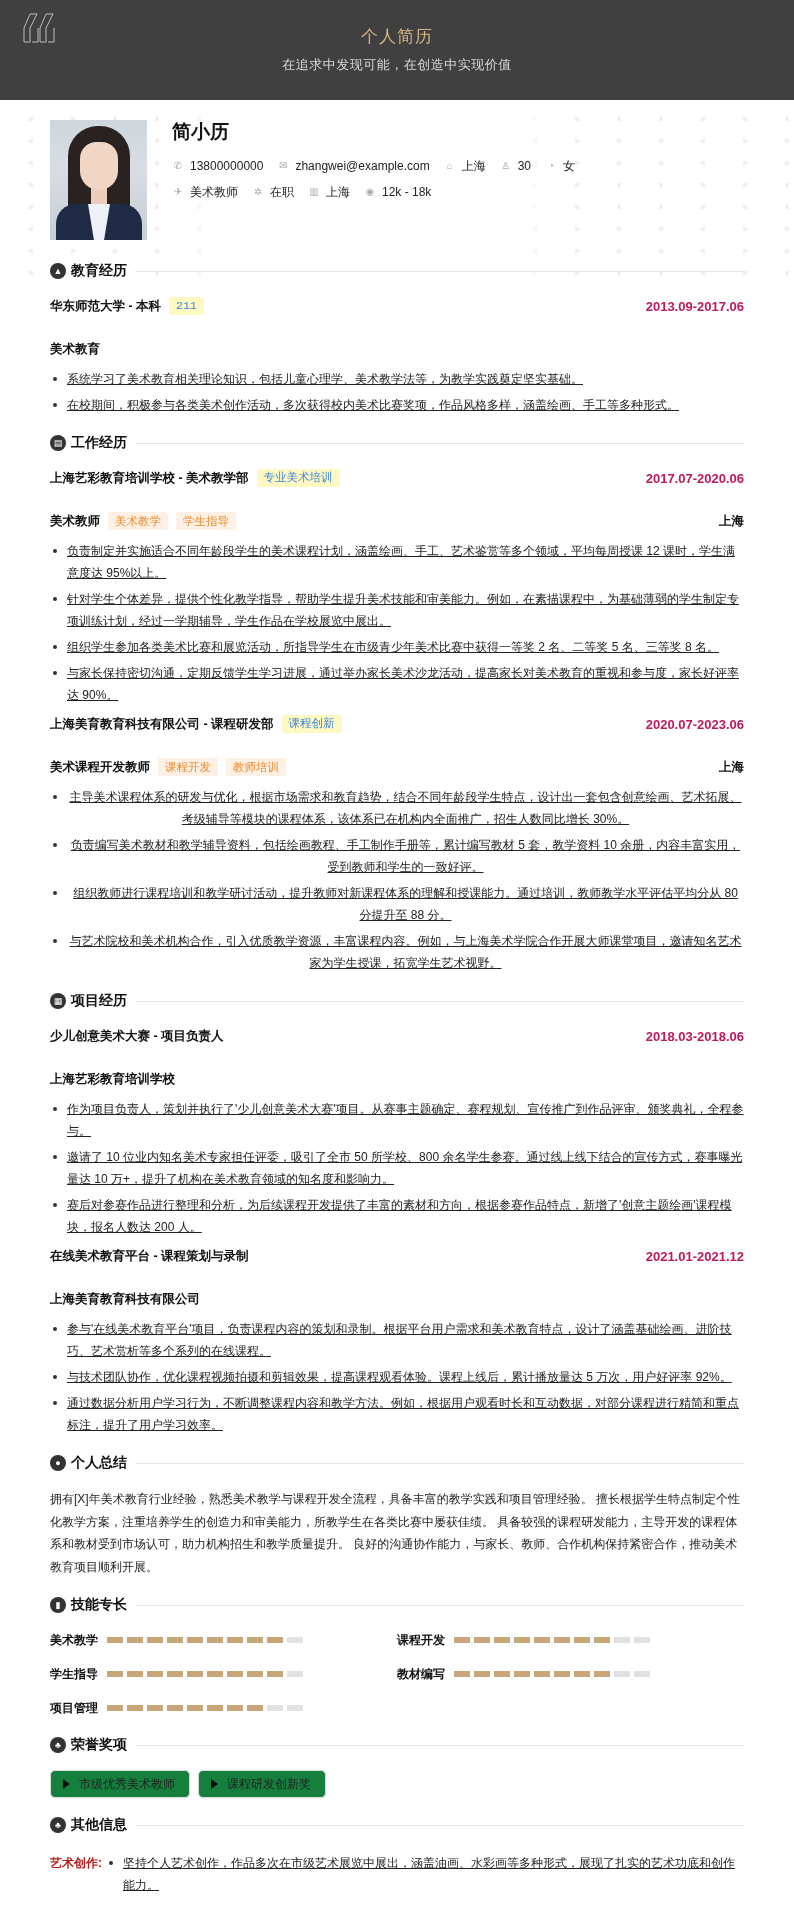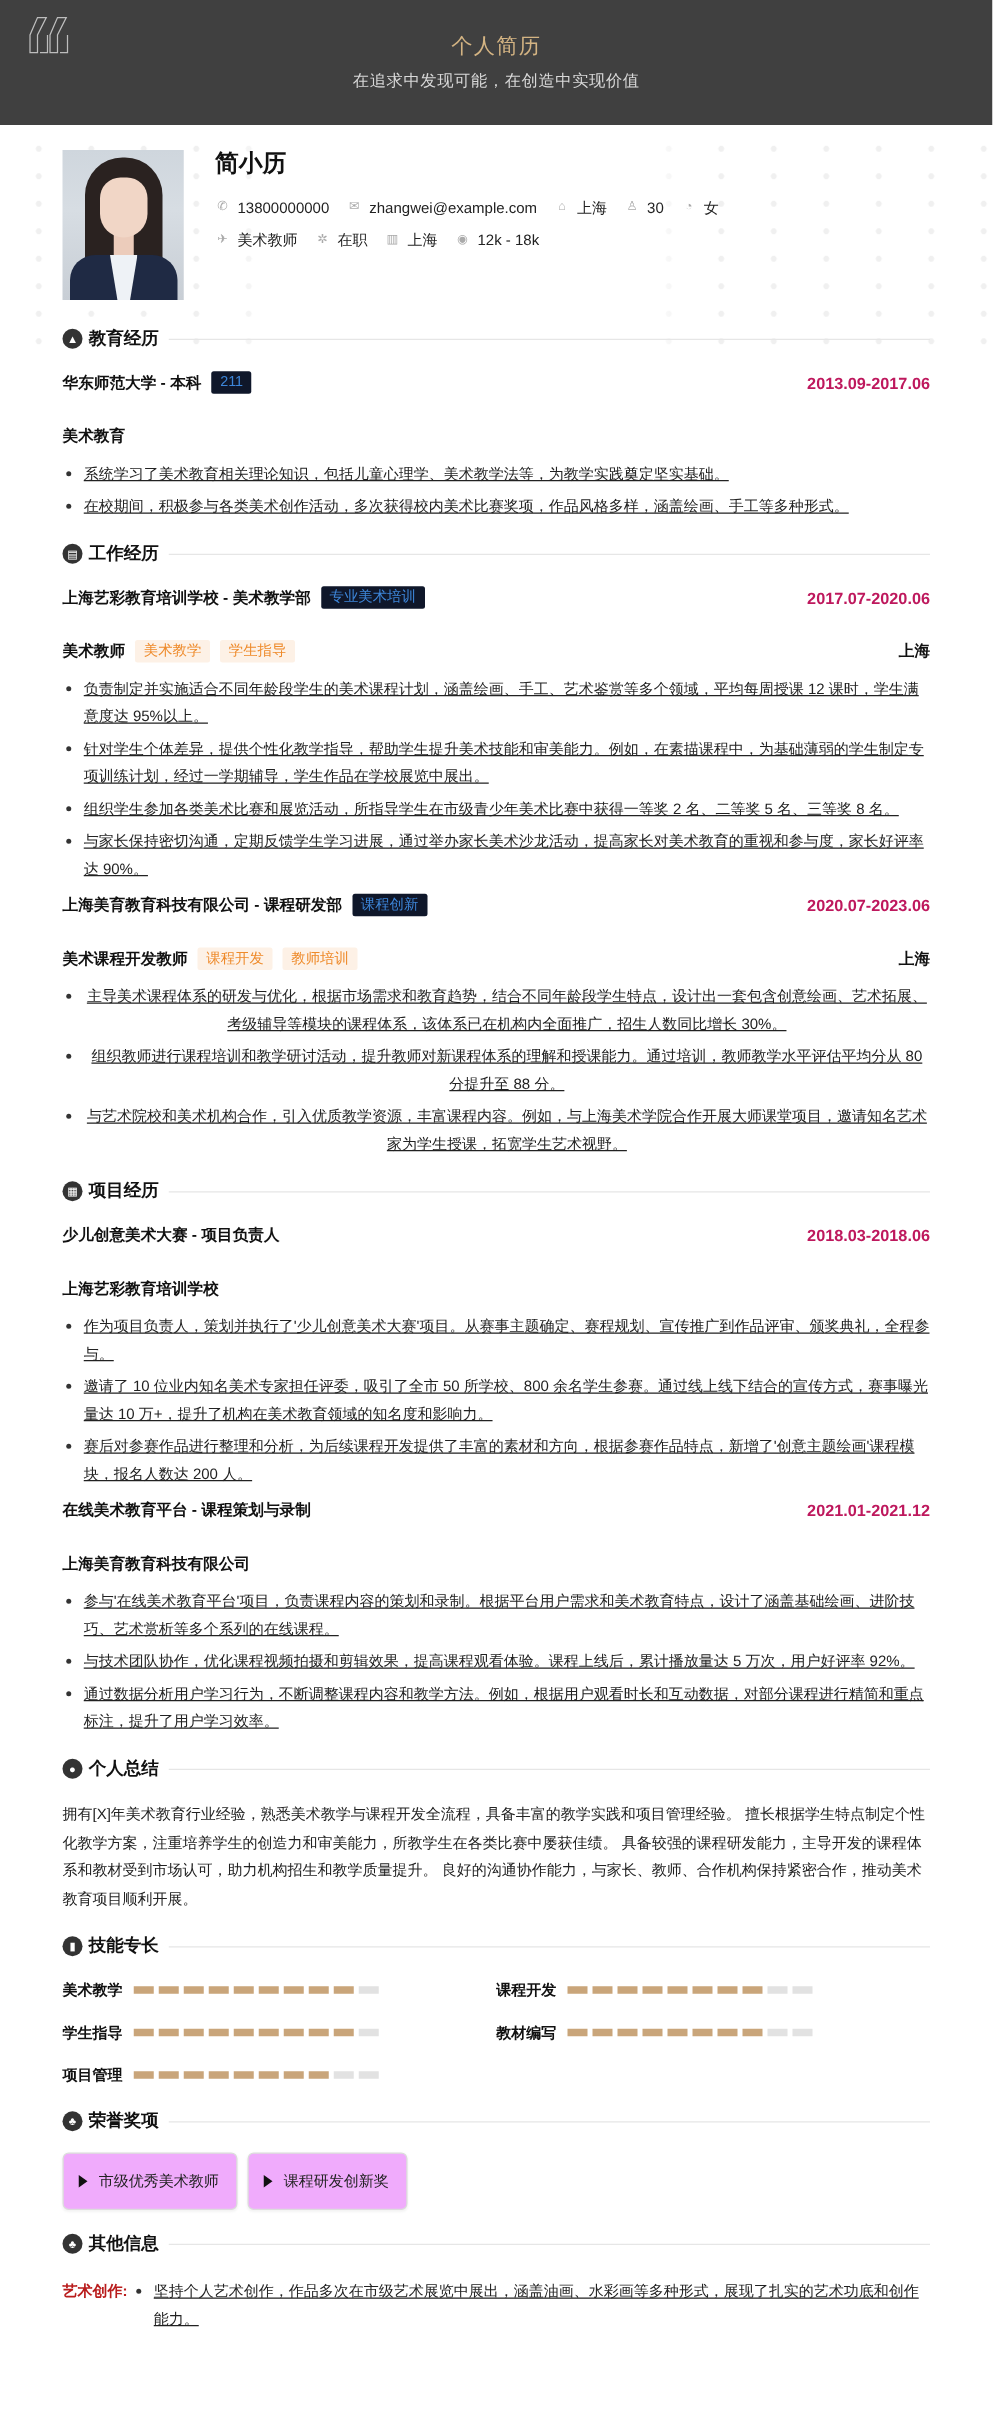--- a/index.html
+++ b/index.html
@@ -38,39 +38,39 @@
   .sec-line { flex: 1; height: 1px; background: #e6e6e6; }
 
   .entry { margin-top: 14px; }
   .entry-row { display: flex; align-items: center; justify-content: space-between; height: 20px; }
   .entry-left { display: flex; align-items: center; }
   .entry-title { font-size: 12.5px; font-weight: bold; color: #111; }
   .entry-date { font-size: 13px; font-weight: bold; color: #be185d; }
   .sub-title { font-size: 12.5px; font-weight: bold; color: #111; }
   .entry-row.second { margin-top: 23px; }
   .tag { display: inline-block; margin-left: 8px; padding: 1px 7px; font-size: 11.5px; border-radius: 2px; line-height: 16px; }
-  .tag.blue { background: #0f172a; color: #3d86d9; }
+  .tag.blue { background: #fef9c3; color: #3d86d9; font-family: Liberation Mono, monospace; }
   .tag.orange { background: #fdf1e6; color: #ee8a2a; }
   .loc { font-size: 12.5px; font-weight: bold; color: #111; }
 
   ul.bullets { list-style: none; margin-top: 9px; }
   ul.bullets li { position: relative; padding-left: 17px; font-size: 12px; line-height: 22px; color: #222; margin-bottom: 4px; text-decoration: underline; }
   ul.bullets li::before { content: ""; position: absolute; left: 3px; top: 9px; width: 4px; height: 4px; border-radius: 50%; background: #333; }
 
   .summary { margin-top: 14px; font-size: 12px; line-height: 22.5px; color: #222; }
 
   .skills { display: grid; grid-template-columns: 1fr 1fr; row-gap: 14px; margin-top: 14px; }
   .skill { display: flex; align-items: center; height: 20px; }
   .skill-label { font-size: 12px; font-weight: bold; width: 57px; color: #111; }
   .skill-bar { display: flex; }
   .seg { width: 16px; height: 6px; margin-right: 4px; background: #e2e2e2; }
   .seg.on { background: #c9a57a; }
 
   .awards { display: flex; margin-top: 14px; }
-  .award { display: flex; align-items: center; height: 46px; padding: 0 14px 0 12px; border: 1px solid #dcdcdc; border-radius: 5px; margin-right: 8px; font-size: 12px; color: #222; box-shadow: 0 1px 2px rgba(0,0,0,0.05); background: #f0abfc; }
+  .award { display: flex; align-items: center; height: 28px; padding: 0 14px 0 12px; border: 1px solid #dcdcdc; border-radius: 5px; margin-right: 8px; font-size: 12px; color: #222; box-shadow: 0 1px 2px rgba(0,0,0,0.05); background: #15803d; }
   .award .tri { width: 0; height: 0; border-left: 7px solid #111; border-top: 5px solid transparent; border-bottom: 5px solid transparent; margin-right: 9px; }
 
   .other { display: flex; margin-top: 16px; font-size: 12px; line-height: 22px; }
   .other-label { font-weight: bold; color: #b91c1c; white-space: nowrap; width: 56px; }
   .other ul.bullets { margin-top: 0; flex: 1; }
 </style>
 </head>
 <body>
 
 <div class="header">
@@ -205,20 +205,21 @@
       <div class="entry-row second">
         <div class="entry-left">
           <span class="sub-title">美术课程开发教师</span>
           <span class="tag orange">课程开发</span>
           <span class="tag orange">教师培训</span>
         </div>
         <span class="loc">上海</span>
       </div>
       <ul class="bullets">
         <li>主导美术课程体系的研发与优化，根据市场需求和教育趋势，结合不同年龄段学生特点，设计出一套包含创意绘画、艺术拓展、考级辅导等模块的课程体系，该体系已在机构内全面推广，招生人数同比增长 30%。</li>
+        <li>负责编写美术教材和教学辅导资料，包括绘画教程、手工制作手册等，累计编写教材 5 套，教学资料 10 余册，内容丰富实用，受到教师和学生的一致好评。</li>
         <li>组织教师进行课程培训和教学研讨活动，提升教师对新课程体系的理解和授课能力。通过培训，教师教学水平评估平均分从 80 分提升至 88 分。</li>
         <li>与艺术院校和美术机构合作，引入优质教学资源，丰富课程内容。例如，与上海美术学院合作开展大师课堂项目，邀请知名艺术家为学生授课，拓宽学生艺术视野。</li>
       </ul>
     </div>
   </div>
 
   <div class="section">
     <div class="sec-head">
       <span class="sec-icon">▦</span>
       <span class="sec-title">项目经历</span>

